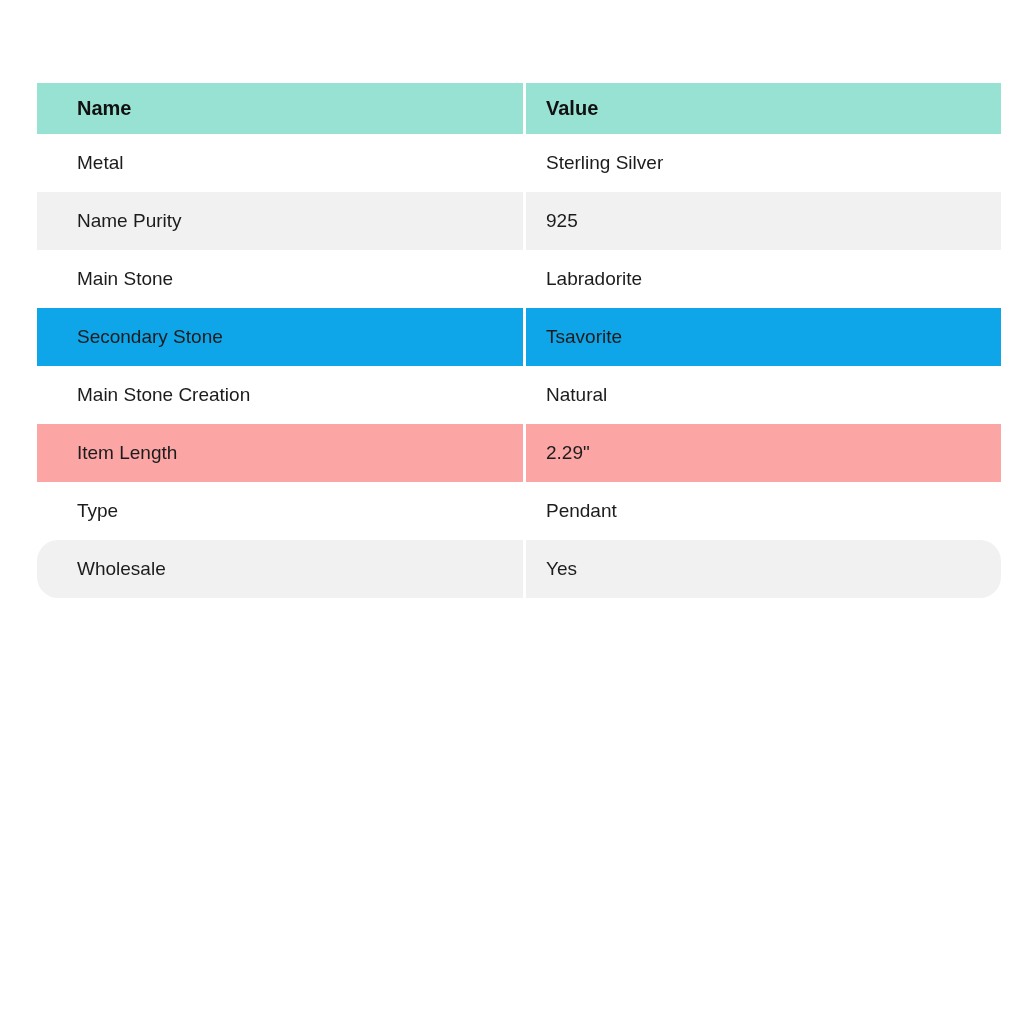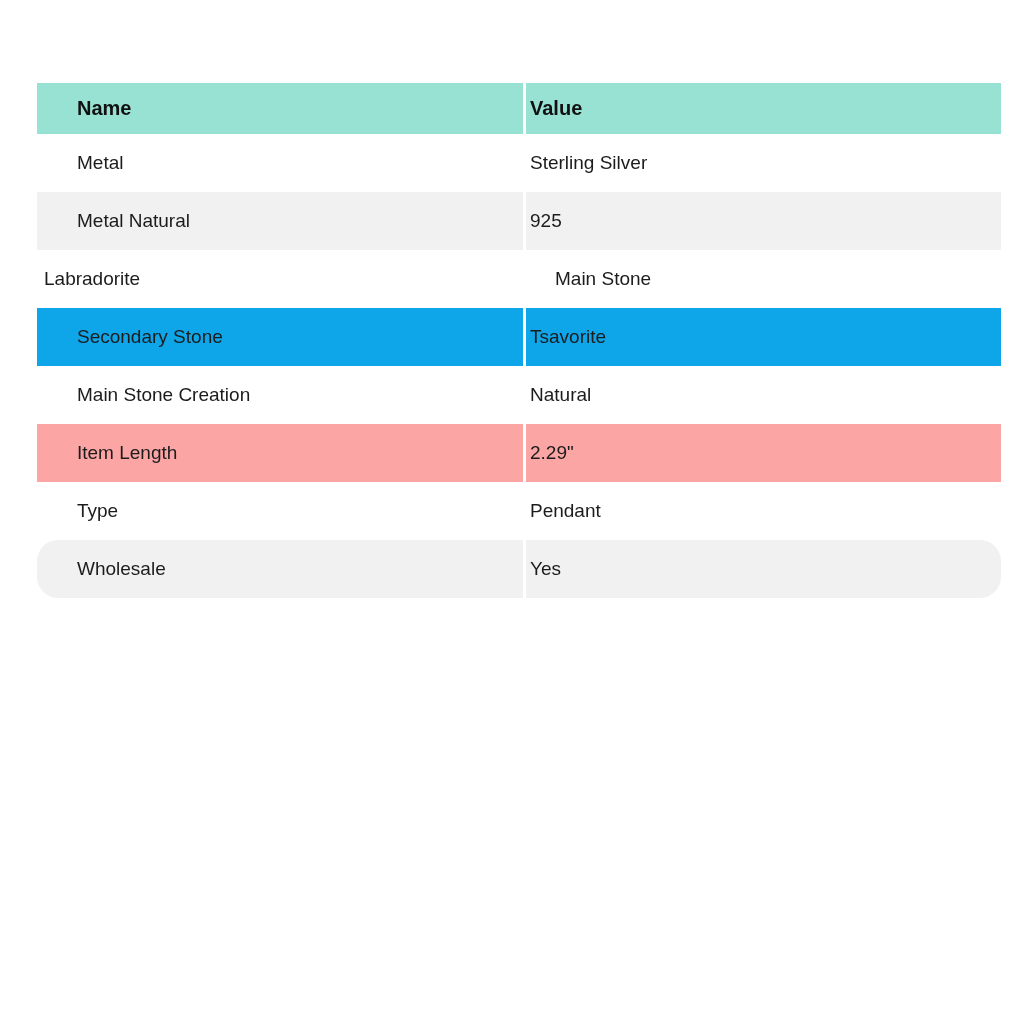--- a/index.html
+++ b/index.html
@@ -44,21 +44,21 @@
   }
 
   .name-cell {
     width: 486px;
     padding-left: 40px;
     flex: 0 0 486px;
   }
 
   .value-cell {
     flex: 1 1 auto;
-    padding-left: 4px;
+    padding-left: 20px;
     border-left: 3px solid #ffffff;
   }
 
   .header-cell {
     font-size: 20px;
     font-weight: 600;
     color: #111111;
   }
 
   .data-cell {
@@ -74,26 +74,26 @@
   <div class="header-row" style="background: rgb(152, 226, 212);">
     <div class="cell name-cell header-cell">Name</div>
     <div class="cell value-cell header-cell">Value</div>
   </div>
   <div id="table-body">
       <div class="row">
         <div class="cell name-cell data-cell">Metal</div>
         <div class="cell value-cell data-cell">Sterling Silver</div>
       </div>
       <div class="row striped" style="background: rgb(241, 241, 241);">
-        <div class="cell name-cell data-cell">Metal Natural</div>
+        <div class="cell name-cell data-cell">Name Purity</div>
         <div class="cell value-cell data-cell">925</div>
       </div>
       <div class="row">
+        <div class="cell name-cell data-cell">Main Stone</div>
         <div class="cell value-cell data-cell">Labradorite</div>
-        <div class="cell name-cell data-cell">Main Stone</div>
       </div>
       <div class="row striped" style="background: #0ea5e9;">
         <div class="cell name-cell data-cell">Secondary Stone</div>
         <div class="cell value-cell data-cell">Tsavorite</div>
       </div>
       <div class="row">
         <div class="cell name-cell data-cell">Main Stone Creation</div>
         <div class="cell value-cell data-cell">Natural</div>
       </div>
       <div class="row striped" style="background: #fca5a5; text-align: center;">

